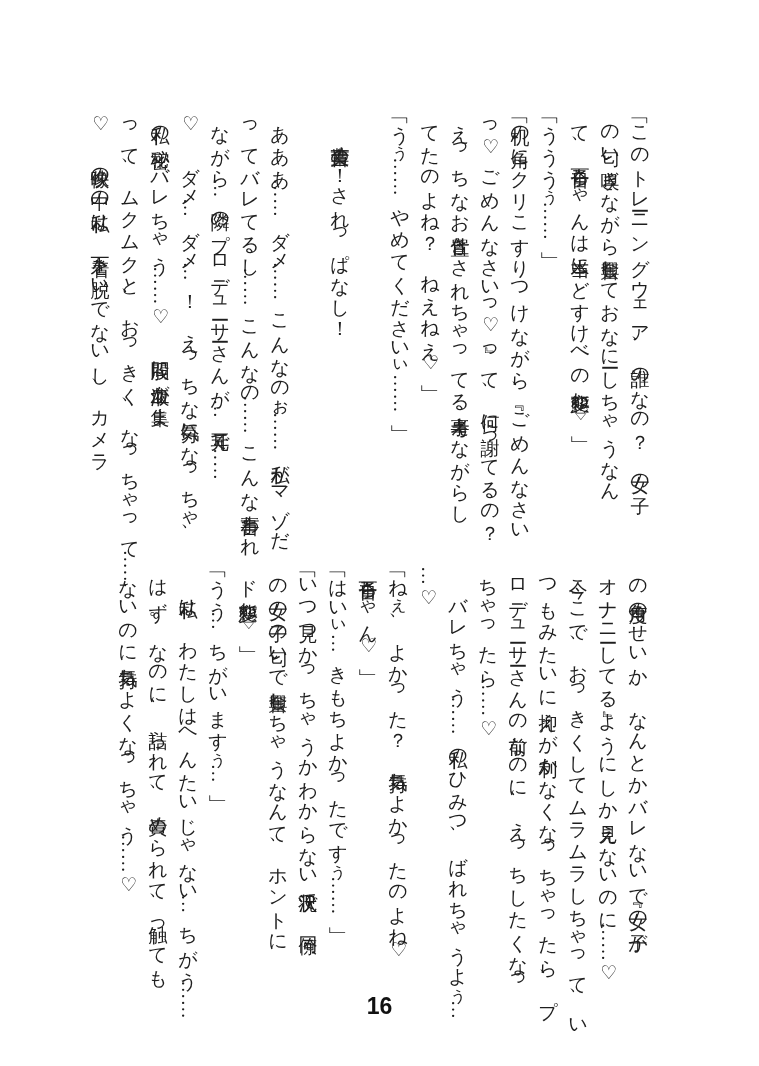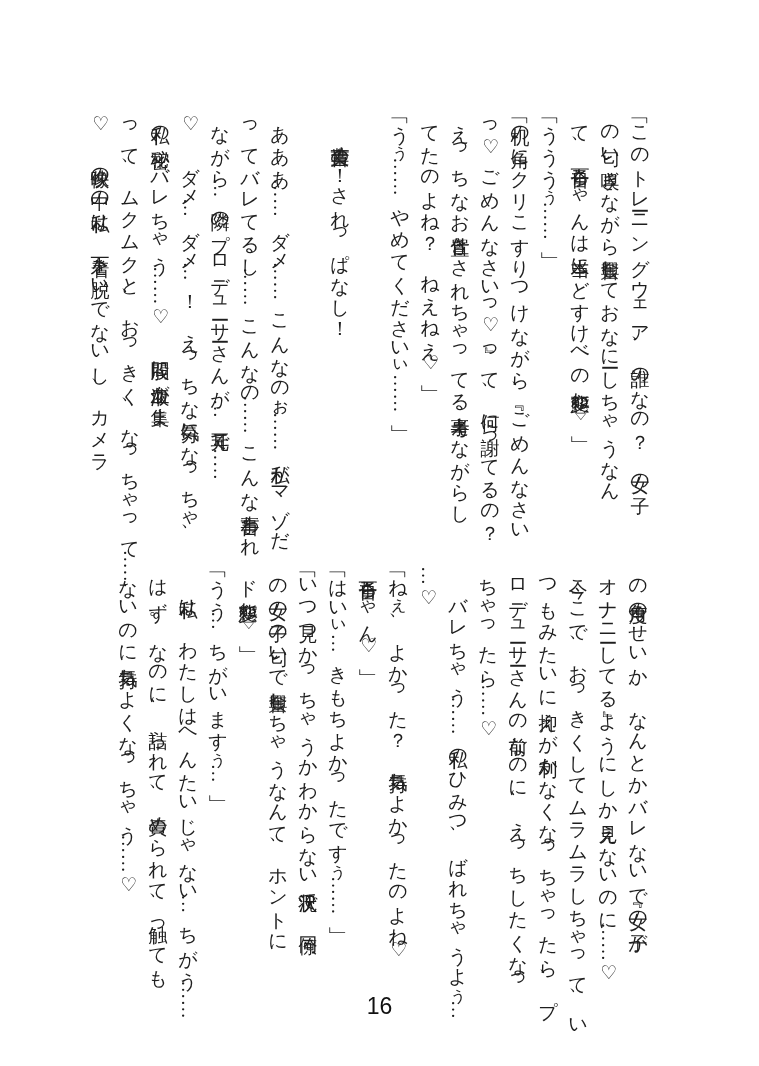--- a/index.html
+++ b/index.html
@@ -34,21 +34,21 @@
     top: 566px;
     right: 106px;
   }
   .page-number {
     position: absolute;
     left: 0;
     right: 0;
     top: 993px;
     text-align: center;
     font-family: "Liberation Sans", "DejaVu Sans", sans-serif;
-    font-weight: 400;
+    font-weight: 700;
     font-size: 23px;
     letter-spacing: 0px;
     color: #111111;
   }
 </style>
 </head>
 <body>
 
 <div class="page">
 

